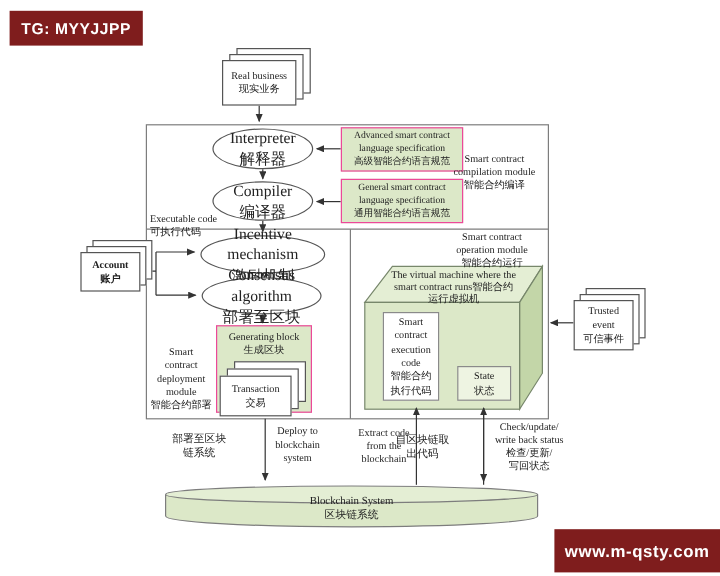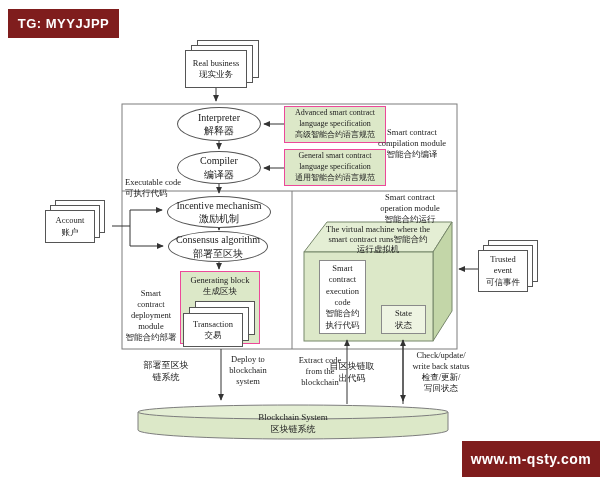--- a/index.html
+++ b/index.html
@@ -10,21 +10,21 @@
   .lbl.left{text-align:left;}
   .badge{position:absolute;background:#7f1d1d;color:#fff;display:flex;align-items:center;
          justify-content:center;font-family:"Liberation Sans","DejaVu Sans",sans-serif;
          font-weight:bold;letter-spacing:.5px;}
   .box{position:absolute;border:1px solid #8a8a8a;background:#fff;display:flex;
        flex-direction:column;align-items:center;justify-content:center;text-align:center;
        white-space:pre-line;font-size:8.5px;line-height:1.35;box-sizing:border-box;}
   .gbox{background:#dce8c8;border:1px solid #ec4899;}
   .ell{position:absolute;border:1px solid #555;border-radius:50%;background:#fff;
        display:flex;align-items:center;justify-content:center;text-align:center;
-       white-space:pre-line;font-size:10px;line-height:1.35;box-sizing:border-box;}
+       white-space:pre-line;font-size:13px;line-height:1.35;box-sizing:border-box;}
   .stack{position:absolute;}
   .stack .layer{position:absolute;border:1px solid #555;background:#fff;box-sizing:border-box;}
   .stack .face{position:absolute;left:0;top:0;border:1px solid #555;background:#fff;
        display:flex;align-items:center;justify-content:center;text-align:center;
        white-space:pre-line;font-size:8.5px;line-height:1.3;box-sizing:border-box;}
   svg.layer0{position:absolute;left:0;top:0;}
 </style>
 </head>
 <body>
 
@@ -74,21 +74,21 @@
   <div class="badge" style="left:8px;top:9px;width:111px;height:29px;font-size:13px;">TG: MYYJJPP</div>
   <div class="badge" style="left:462px;top:441px;width:138px;height:36px;font-size:14px;">www.m-qsty.com</div>
 
   <div class="stack" style="left:185px;top:50px;width:62px;height:38px;">
     <div class="layer" style="left:12px;top:-10px;width:62px;height:38px;"></div>
     <div class="layer" style="left:6px;top:-5px;width:62px;height:38px;"></div>
     <div class="face" style="width:62px;height:38px;">Real business
 现实业务</div>
   </div>
 
-  <div class="stack" style="left:45px;top:210px;width:50px;height:23px;">
+  <div class="stack" style="left:67px;top:210px;width:50px;height:23px;font-weight:bold;">
     <div class="layer" style="left:10px;top:-10px;width:50px;height:33px;"></div>
     <div class="layer" style="left:5px;top:-5px;width:50px;height:33px;"></div>
     <div class="face" style="width:50px;height:33px;">Account
 账户</div>
   </div>
 
   <div class="stack" style="left:478px;top:250px;width:50px;height:42px;">
     <div class="layer" style="left:10px;top:-10px;width:50px;height:42px;"></div>
     <div class="layer" style="left:5px;top:-5px;width:50px;height:42px;"></div>
     <div class="face" style="width:50px;height:42px;">Trusted

